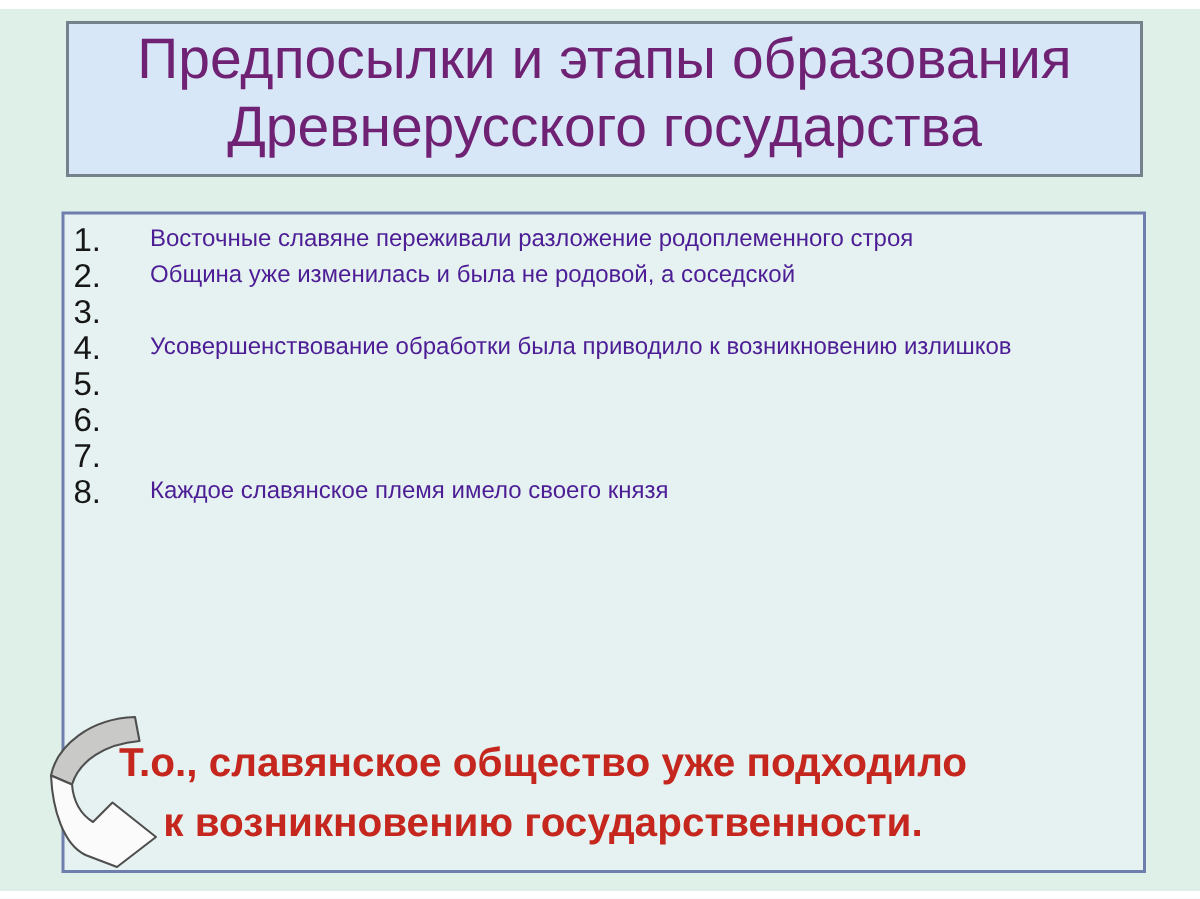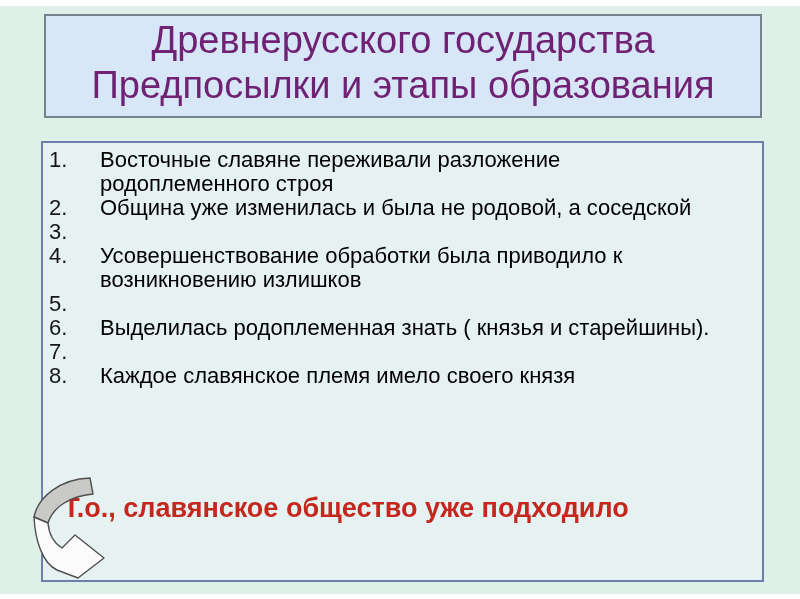--- a/index.html
+++ b/index.html
@@ -45,48 +45,48 @@
   }
   .li-num {
     flex: none;
     width: 51px;
     color: #161616;
     font-size: 22px;
     line-height: 24px;
   }
   .li-text {
     width: 628px;
-    color: #000000;
-    font-size: 22px;
+    color: #4c1d95;
+    font-size: 16px;
     line-height: 24px;
   }
   .conclusion {
     position: absolute;
-    left: 26px; top: 482px;
+    left: 42px; top: 482px;
     width: 640px;
     text-align: center;
     color: #c5271f;
     font-size: 27px;
     font-weight: 700;
     line-height: 40px;
   }
   .arrow-wrap {
     position: absolute;
     left: 20px; top: 459px;
     width: 95px; height: 125px;
   }
 </style>
 </head>
 <body>
 
 <div class="slide">
 
   <div class="title-box">
+    <div class="title-line">Предпосылки и этапы образования</div>
     <div class="title-line">Древнерусского государства</div>
-    <div class="title-line">Предпосылки и этапы образования</div>
   </div>
 
   <div class="list-box">
     <div class="list-row">
       <span class="li-num">1.</span>
       <span class="li-text">Восточные славяне переживали разложение родоплеменного строя</span>
     </div>
     <div class="list-row">
       <span class="li-num">2.</span>
       <span class="li-text">Община уже изменилась и была не родовой, а соседской</span>
@@ -96,33 +96,33 @@
     </div>
     <div class="list-row">
       <span class="li-num">4.</span>
       <span class="li-text">Усовершенствование обработки была приводило к возникновению излишков</span>
     </div>
     <div class="list-row">
       <span class="li-num">5.</span>
     </div>
     <div class="list-row">
       <span class="li-num">6.</span>
-      <span class="li-text">Выделилась родоплеменная знать ( князья и старейшины).</span>
     </div>
     <div class="list-row">
       <span class="li-num">7.</span>
     </div>
     <div class="list-row">
       <span class="li-num">8.</span>
       <span class="li-text">Каждое славянское племя имело своего князя</span>
     </div>
   </div>
 
   <div class="conclusion">
     <div>Т.о., славянское общество уже подходило</div>
+    <div>к возникновению государственности.</div>
   </div>
 
   <div class="arrow-wrap">
     <svg width="95" height="125" viewBox="0 0 95 125" xmlns="http://www.w3.org/2000/svg">
 
       <path d="M 70 13 C 40 14, 18 32, 14 52 L 28 58 C 33 42, 50 31, 73 29 Z" fill="#c9c9c7" stroke="#4f4f4f" stroke-width="1.4" stroke-linejoin="round"></path>
 
       <path d="M 14 52 L 28 58 C 29 70, 34 78, 42 83 L 55 70 L 84 93 L 58 113 L 37 105 C 22 98, 15 74, 14 52 Z" fill="#fbfbfb" stroke="#4f4f4f" stroke-width="1.4" stroke-linejoin="round"></path>
     </svg>
   </div>

